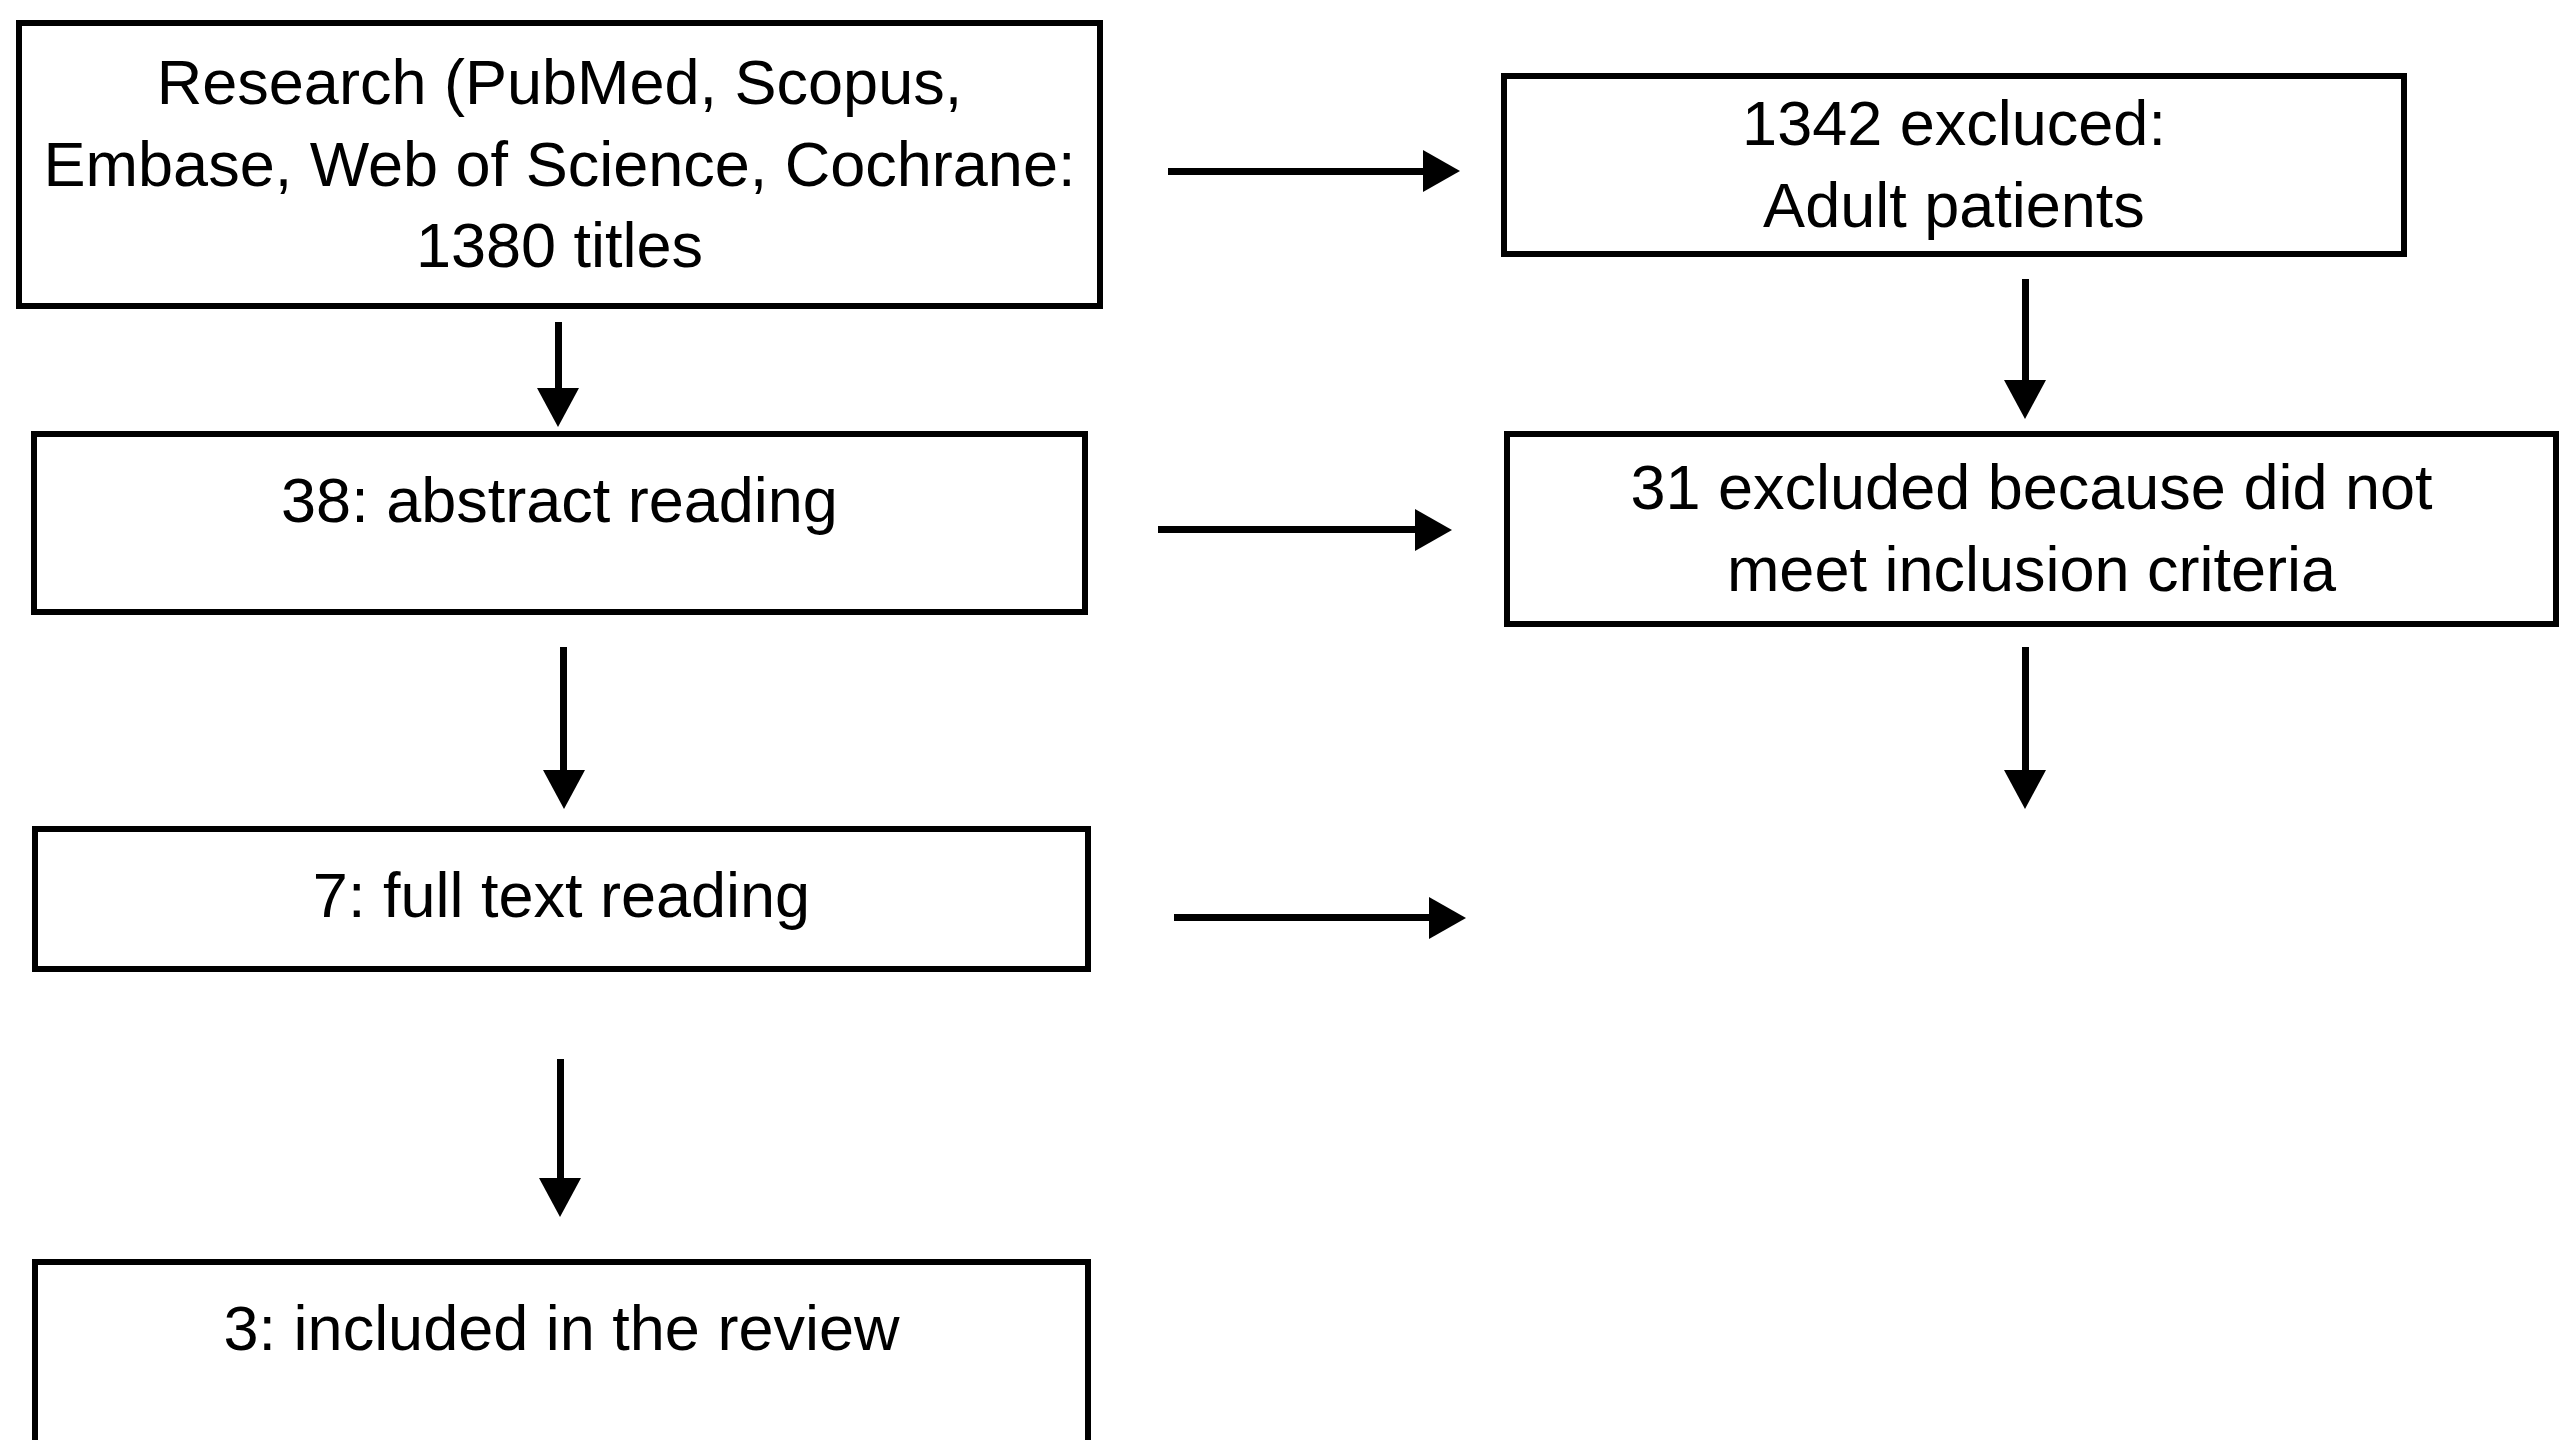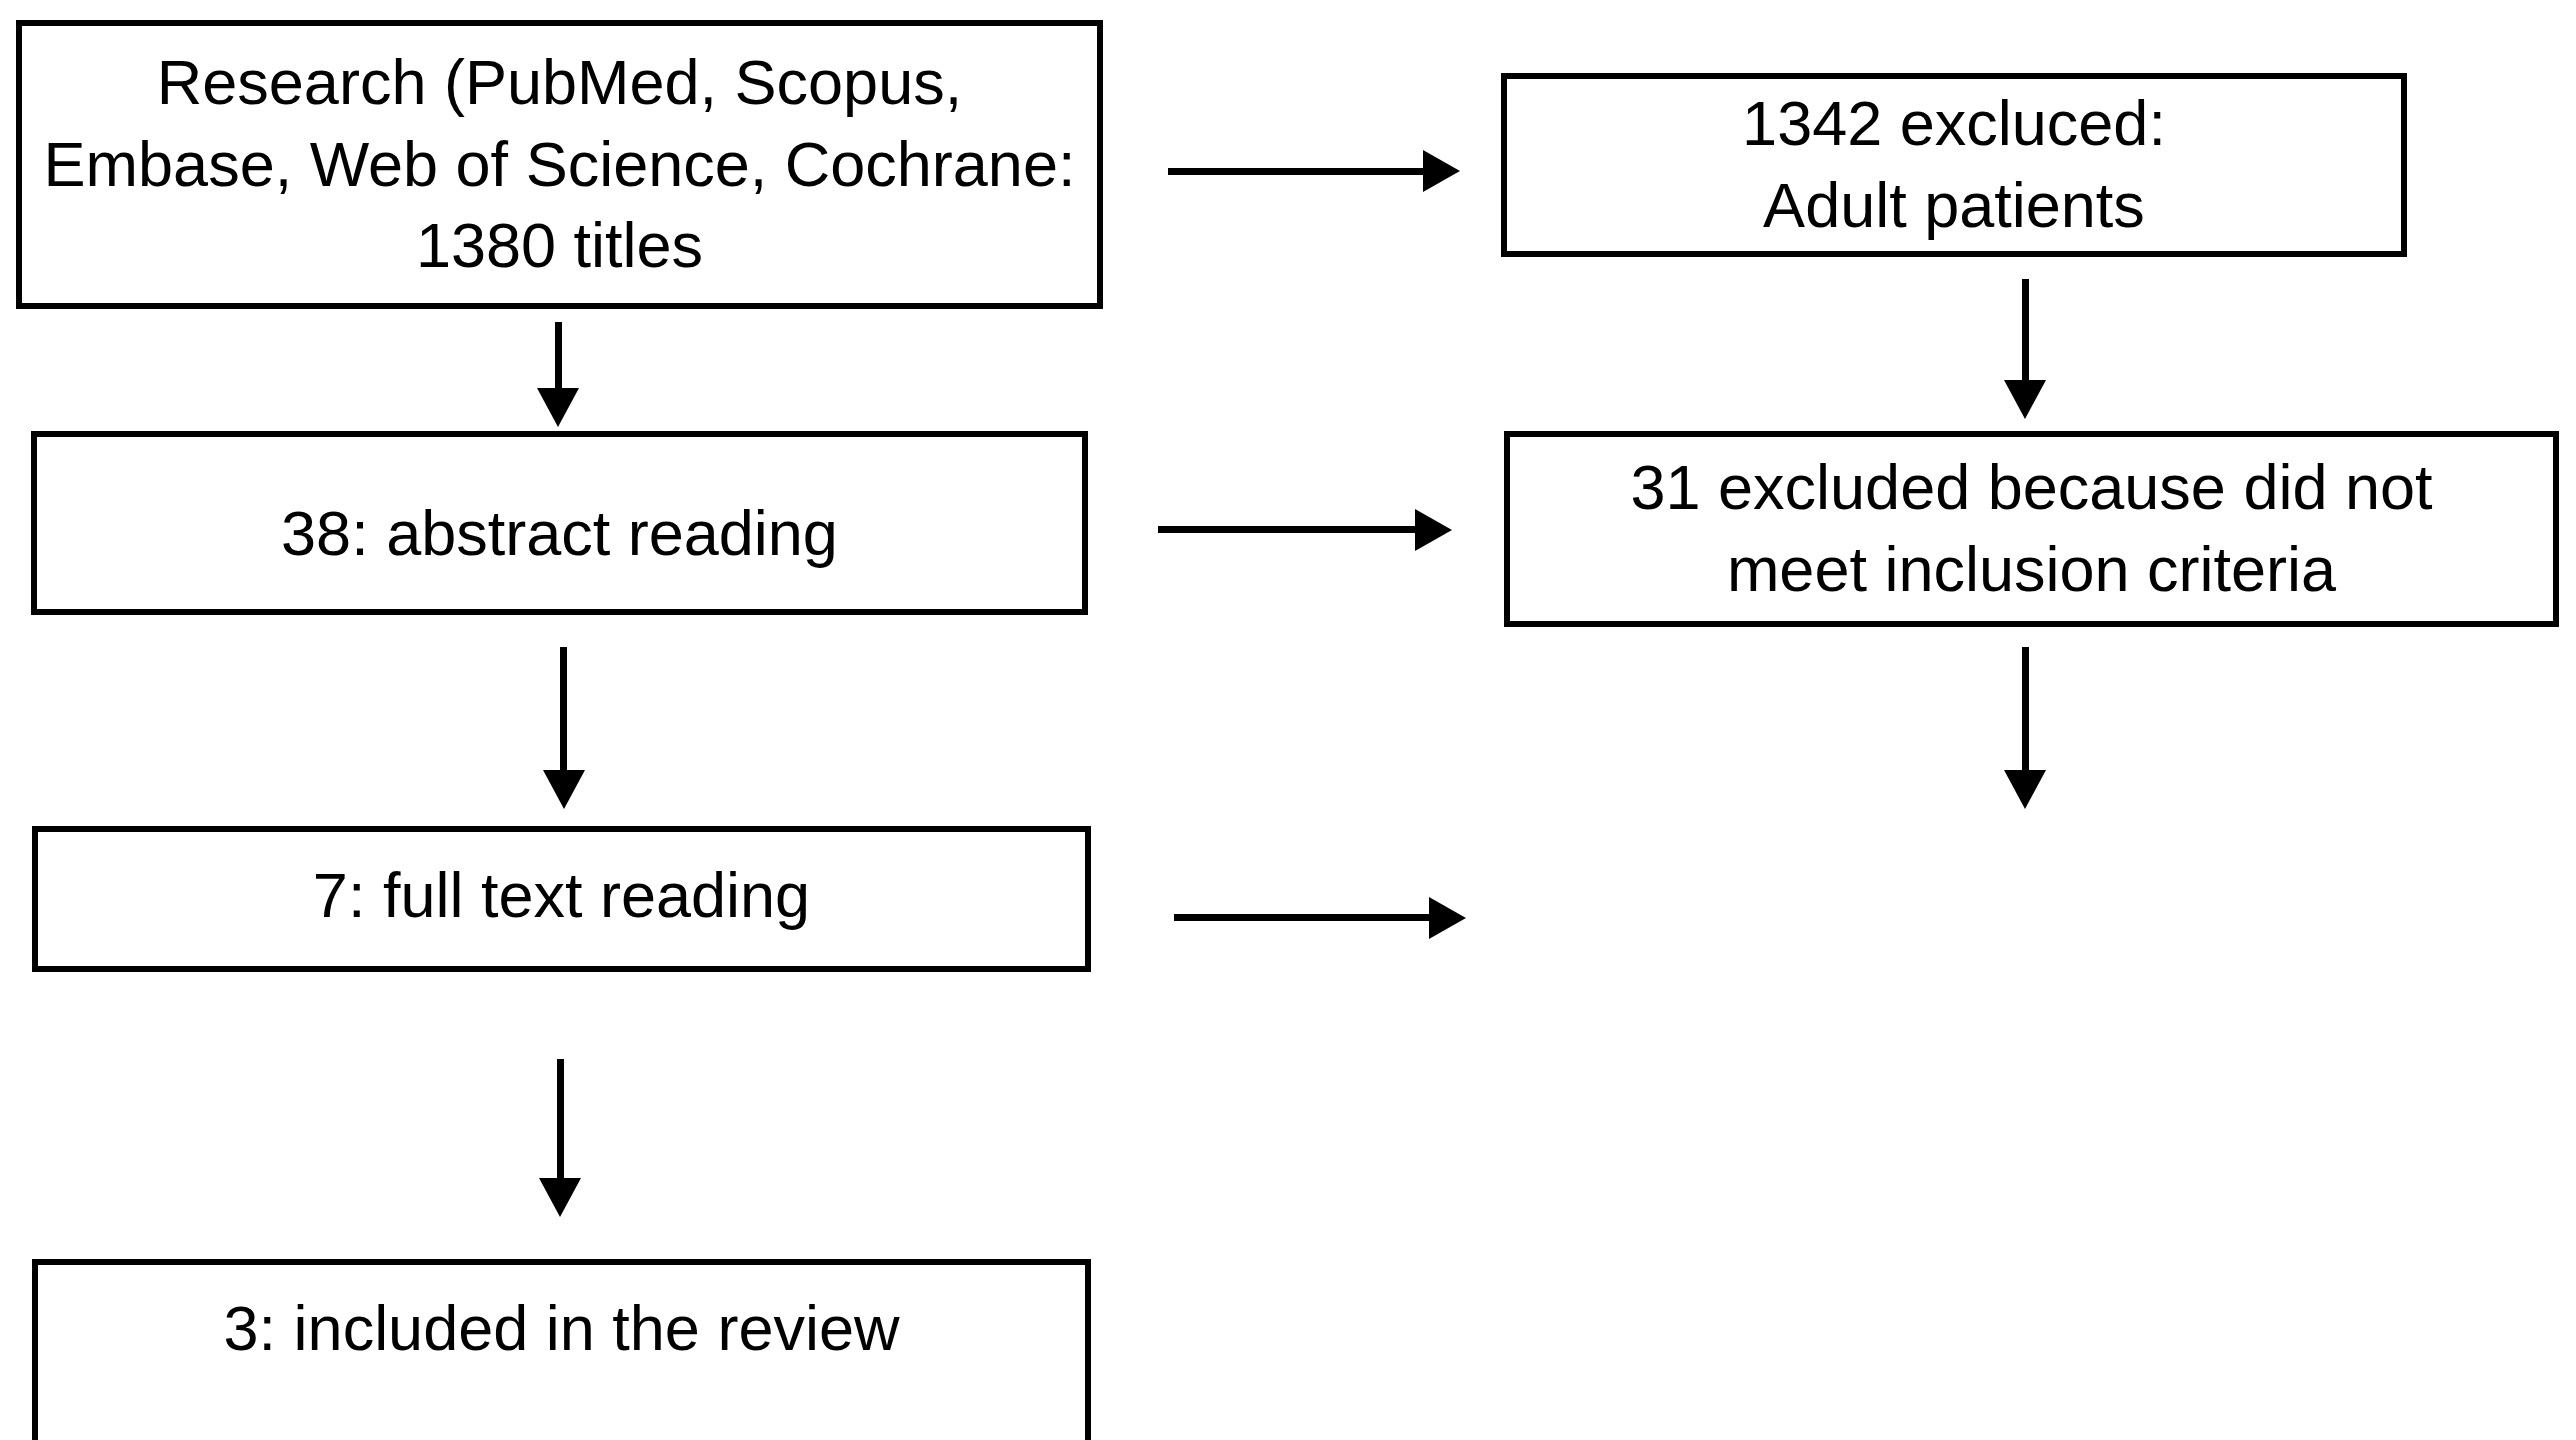--- a/index.html
+++ b/index.html
@@ -54,21 +54,21 @@
     <div class="box-text">Research (PubMed, Scopus,
 Embase, Web of Science, Cochrane:
 1380 titles</div>
   </div>
 
   <div class="box" style="left:1501px; top:73px; width:906px; height:184px;">
     <div class="box-text">1342 excluced:
 Adult patients</div>
   </div>
 
-  <div class="box top-align" style="left:31px; top:431px; width:1057px; height:184px;align-items:center;">
+  <div class="box top-align" style="left:31px; top:431px; width:1057px; height:184px;">
     <div class="box-text">38: abstract reading</div>
   </div>
 
   <div class="box" style="left:1504px; top:431px; width:1055px; height:196px;">
     <div class="box-text">31 excluded because did not
 meet inclusion criteria</div>
   </div>
 
   <div class="box top-align" style="left:32px; top:826px; width:1059px; height:146px;">
     <div class="box-text">7: full text reading</div>

